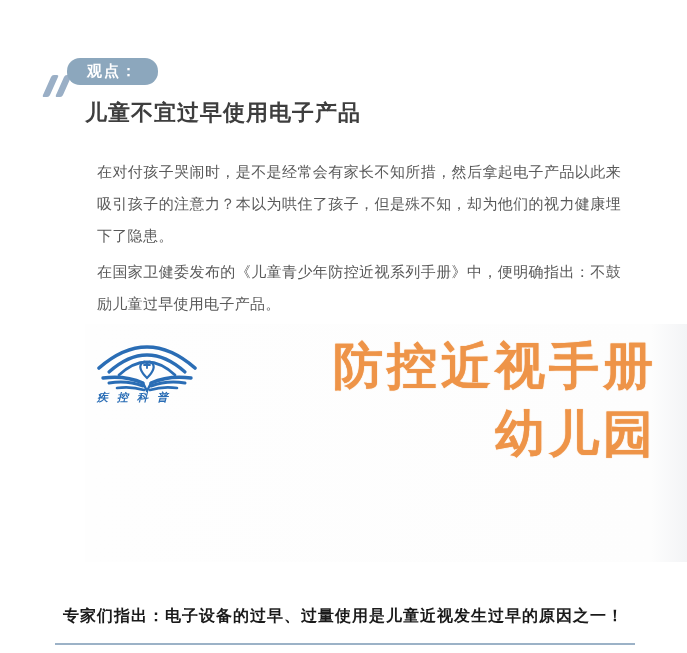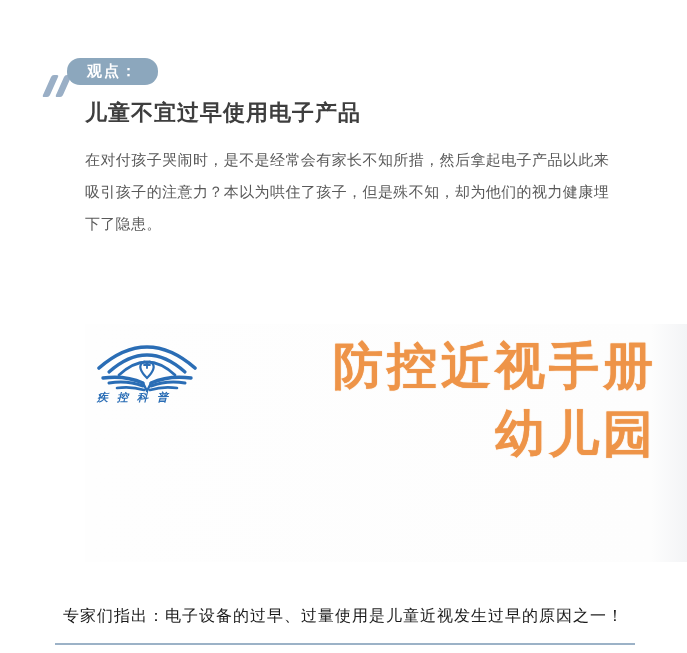--- a/index.html
+++ b/index.html
@@ -56,21 +56,21 @@
     font-size: 22px;
     font-weight: bold;
     color: #3e3e3e;
     letter-spacing: 1px;
   }
 
   .para {
     position: absolute;
     left: 85px;
     width: 524px;
-    margin: 0;
+    margin: 12px;
     font-size: 15px;
     line-height: 32px;
     color: #595959;
     letter-spacing: 0.3px;
     text-align: justify;
   }
   .para-1 { top: 144px; }
   .para-2 { top: 244px; }
 
   
@@ -126,21 +126,21 @@
     white-space: nowrap;
   }
 
   .footer-note {
     position: absolute;
     left: 0;
     top: 606px;
     width: 100%;
     text-align: center;
     font-size: 16px;
-    font-weight: normal;
+    font-weight: bold;
     color: #1a1a1a;
     letter-spacing: 1px;
   }
 
   .bottom-rule {
     position: absolute;
     left: 55px;
     top: 643px;
     width: 580px;
     height: 2px;
@@ -156,20 +156,21 @@
     <span class="bar bar1"></span>
     <span class="bar bar2"></span>
   </div>
 
   <div class="topic-badge">观点：</div>
 
   <h1 class="article-title">儿童不宜过早使用电子产品</h1>
 
   <p class="para para-1">在对付孩子哭闹时，是不是经常会有家长不知所措，然后拿起电子产品以此来吸引孩子的注意力？本以为哄住了孩子，但是殊不知，却为他们的视力健康埋下了隐患。</p>
 
+  <p class="para para-2">在国家卫健委发布的《儿童青少年防控近视系列手册》中，便明确指出：不鼓励儿童过早使用电子产品。</p>
 
   <div class="cover">
 
     <svg class="cover-logo" viewBox="0 0 112 58" xmlns="http://www.w3.org/2000/svg">
       <g fill="none" stroke="#2A6DB5" stroke-linecap="round">
 
         <path d="M8,34 Q56,-8 104,34" stroke-width="3.6"></path>
         <path d="M18,38 Q56,4 94,38" stroke-width="3.2"></path>
         <path d="M28,41 Q56,15 84,41" stroke-width="2.8"></path>
 

